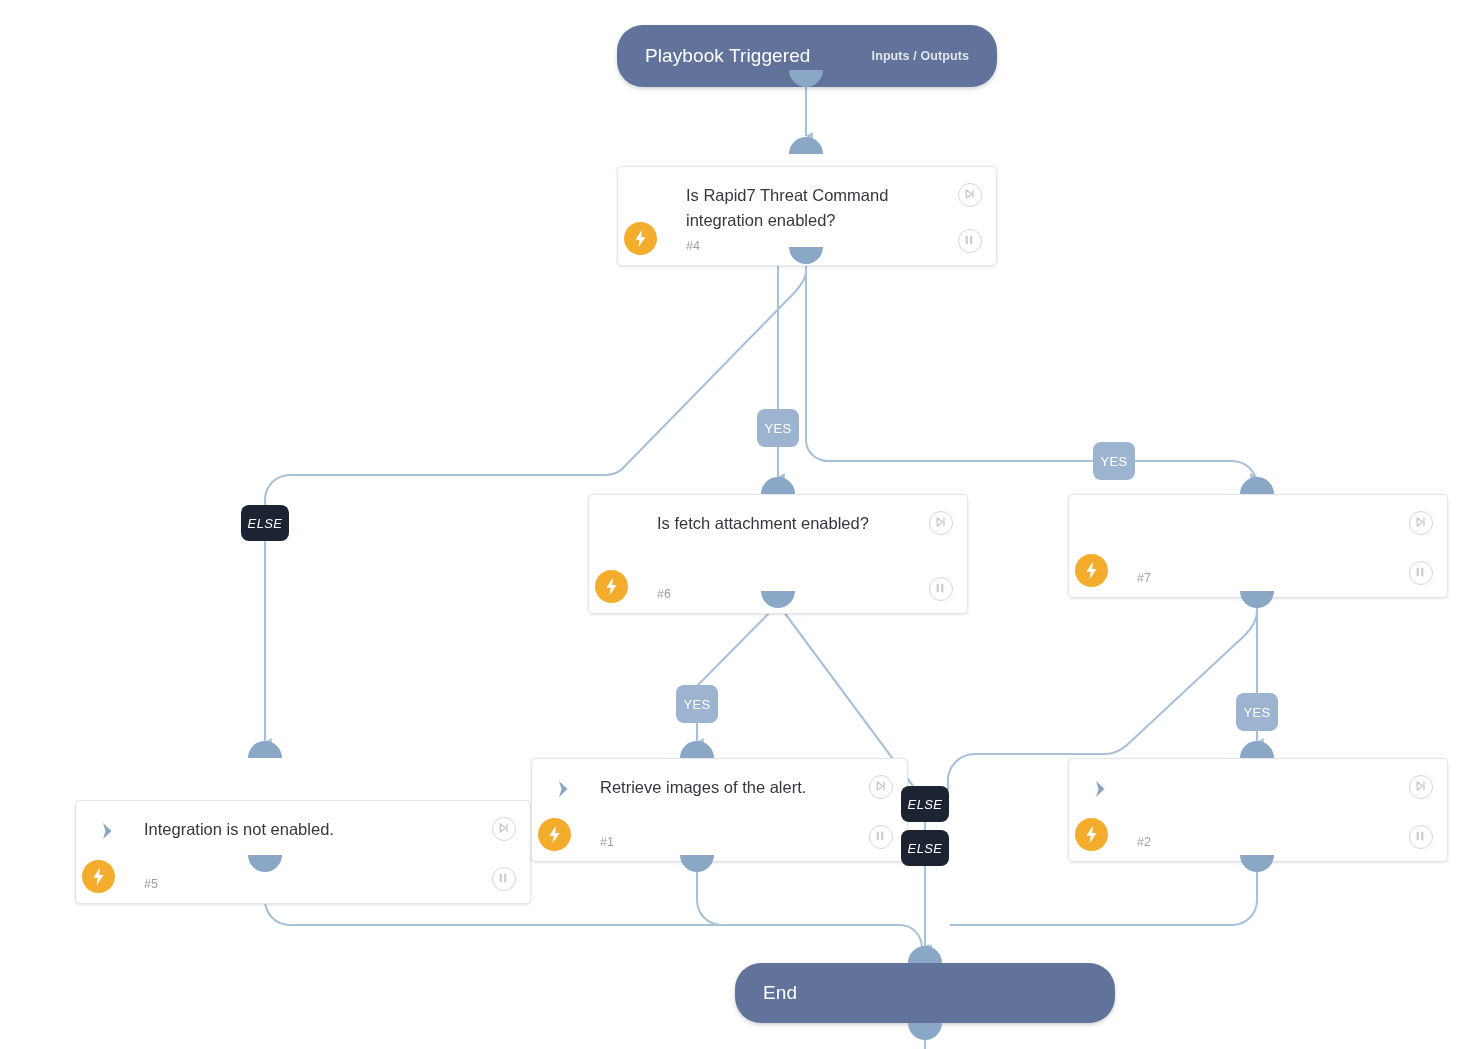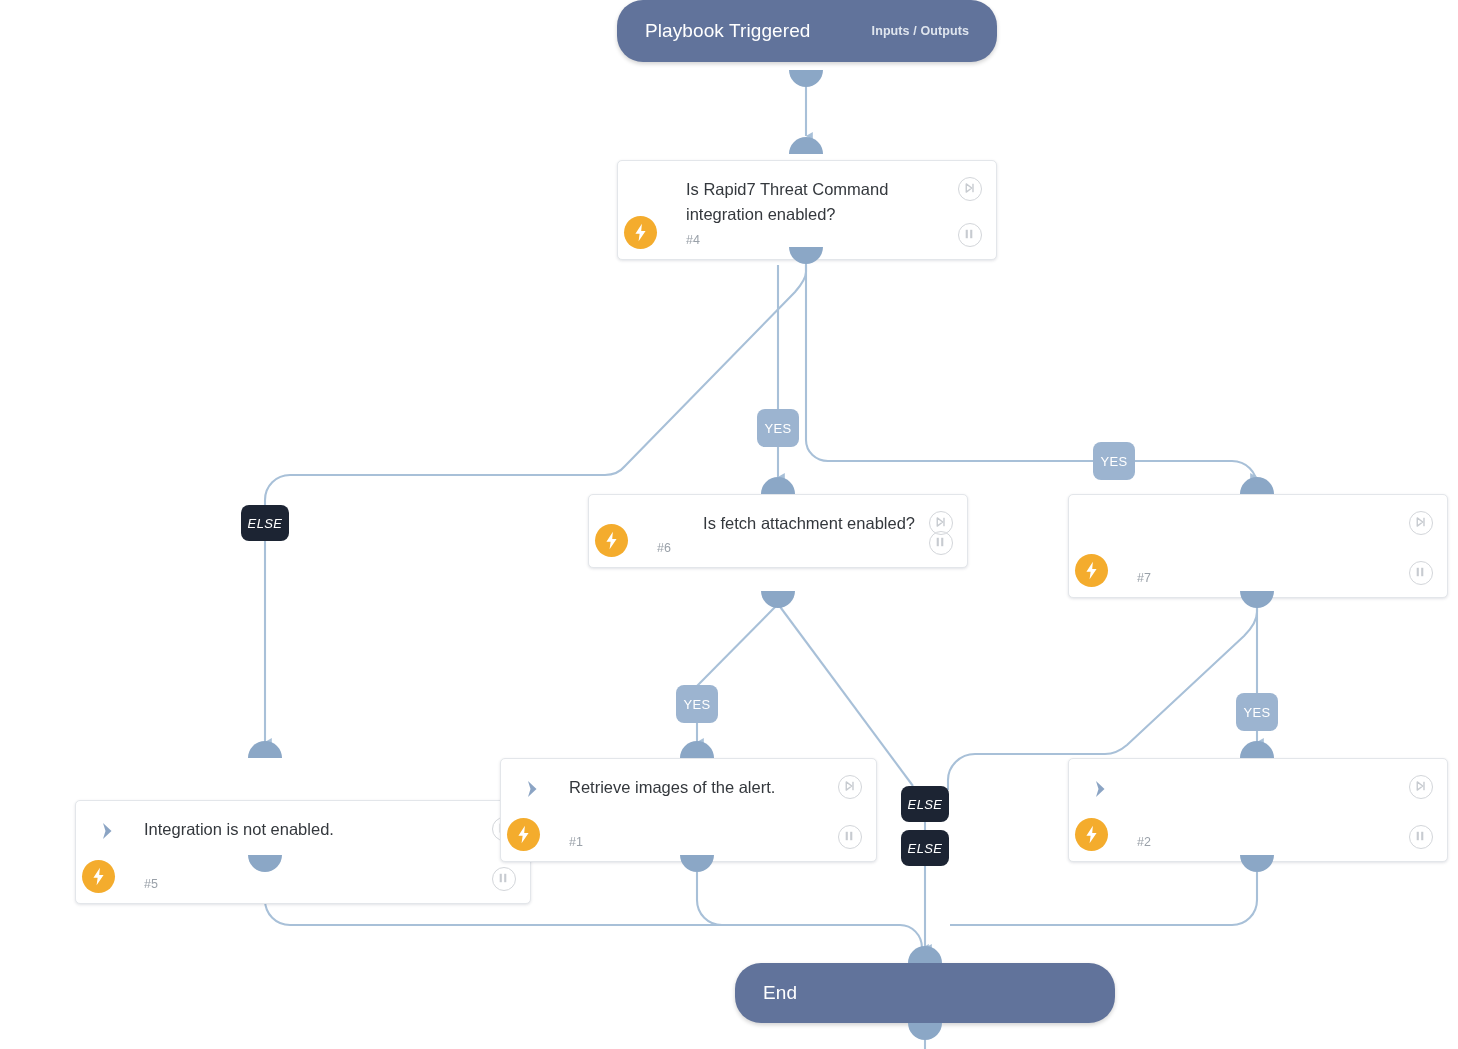--- a/index.html
+++ b/index.html
@@ -204,27 +204,27 @@
                C912,925 922,935 922,948" marker-end="url(#arw)"></path>
 
       <path d="M697,872 L697,900 C697,914 708,925 722,925 L900,925"></path>
 
       <path d="M1257,872 L1257,900 C1257,914 1246,925 1232,925 L950,925"></path>
 
       <path d="M925,1020 L925,1049"></path>
     </g>
   </svg>
 
-  <div class="term-node" style="left:617px; top:0; width:380px; height:62px; padding:0 28px;">
+  <div class="term-node" style="left:617px; top:25px; width:380px; height:62px; padding:0 28px;">
     <span class="term-title">Playbook Triggered</span>
     <span class="term-sub" style="margin-left:auto;">Inputs / Outputs</span>
   </div>
   <div class="conn bottom" style="left:789px; top:70px;"></div>
 
-  <div class="card-node" style="left:617px; top:160px; width:380px; height:100px;padding-left:26px;">
+  <div class="card-node" style="left:617px; top:166px; width:380px; height:100px;padding-left:26px;">
     <span class="type-icon">
       <span class="diamond"></span>
     </span>
     <span class="card-title">Is Rapid7 Threat Command integration enabled?</span>
     <span class="card-num">#4</span>
     <span class="ctrl run">
       <svg viewBox="0 0 24 24" width="22" height="22" style="display:block;margin:-0.7px 0 0 -0.7px;">
         <path d="M9 7.5 L15 12 L9 16.5 Z" fill="none" stroke="#c7cbd0" stroke-width="1.5" stroke-linejoin="round"></path>
         <rect x="15.6" y="7.4" width="1.5" height="9.2" fill="#c7cbd0"></rect>
       </svg>
@@ -237,21 +237,21 @@
     </span>
     <span class="bolt">
       <svg viewBox="0 0 24 24" width="21" height="21">
         <path d="M13.6 2 L6.2 13.4 H11 L9.8 22 L17.8 10.2 H12.8 Z" fill="#ffffff"></path>
       </svg>
     </span>
   </div>
   <div class="conn top" style="left:789px; top:137px;"></div>
   <div class="conn bottom" style="left:789px; top:247px;"></div>
 
-  <div class="card-node" style="left:588px; top:494px; width:380px; height:74px;text-align:right;">
+  <div class="card-node" style="left:588px; top:494px; width:380px; height:120px;">
     <span class="type-icon">
       <span class="diamond"></span>
     </span>
     <span class="card-title">Is fetch attachment enabled?</span>
     <span class="card-num">#6</span>
     <span class="ctrl run">
       <svg viewBox="0 0 24 24" width="22" height="22" style="display:block;margin:-0.7px 0 0 -0.7px;">
         <path d="M9 7.5 L15 12 L9 16.5 Z" fill="none" stroke="#c7cbd0" stroke-width="1.5" stroke-linejoin="round"></path>
         <rect x="15.6" y="7.4" width="1.5" height="9.2" fill="#c7cbd0"></rect>
       </svg>
@@ -319,21 +319,21 @@
     </span>
     <span class="bolt">
       <svg viewBox="0 0 24 24" width="21" height="21">
         <path d="M13.6 2 L6.2 13.4 H11 L9.8 22 L17.8 10.2 H12.8 Z" fill="#ffffff"></path>
       </svg>
     </span>
   </div>
   <div class="conn top" style="left:248px; top:741px;"></div>
   <div class="conn bottom" style="left:248px; top:855px;"></div>
 
-  <div class="card-node" style="left:500px; top:758px; width:377px; height:104px;">
+  <div class="card-node" style="left:531px; top:758px; width:377px; height:104px;">
     <span class="type-icon">
       <svg class="chevron" viewBox="0 0 26 26">
         <path d="M7 5 L15.5 13 L7 21 L9.5 13 Z" fill="#8ba4c4"></path>
       </svg>
     </span>
     <span class="card-title">Retrieve images of the alert.</span>
     <span class="card-num">#1</span>
     <span class="ctrl run">
       <svg viewBox="0 0 24 24" width="22" height="22" style="display:block;margin:-0.7px 0 0 -0.7px;">
         <path d="M9 7.5 L15 12 L9 16.5 Z" fill="none" stroke="#c7cbd0" stroke-width="1.5" stroke-linejoin="round"></path>

